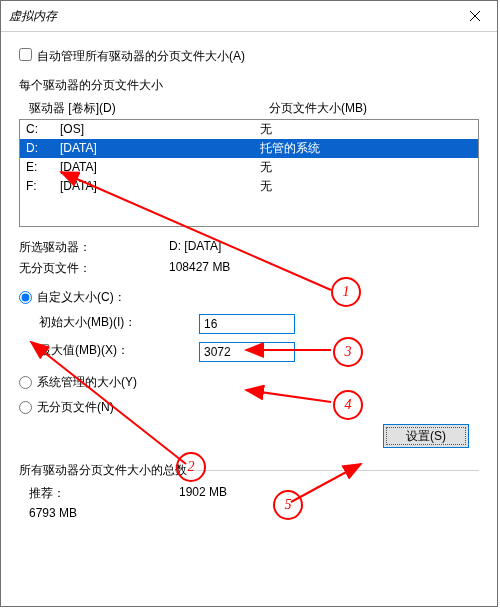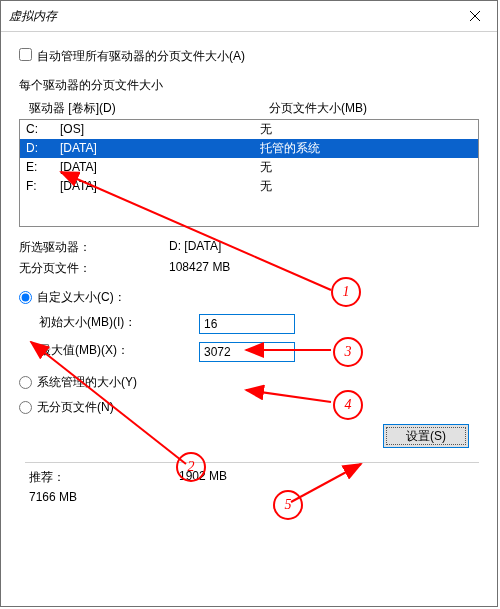--- a/index.html
+++ b/index.html
@@ -250,29 +250,30 @@
         <input type="radio" name="pf" style="">
         <span>无分页文件(N)</span>
       </div>
     </div>
 
     <div class="btn-row">
       <button class="btn">设置(S)</button>
     </div>
 
     <div class="hr-wrap">
+      <span>所有驱动器分页文件大小的总数</span>
       <div class="hr"></div>
     </div>
 
     <div class="kv" style="padding-left:10px">
       <div class="k">推荐：</div>
       <div class="v">1902 MB</div>
     </div>
     <div class="kv" style="padding-left:10px">
-      <div class="v">7166 MB</div>
+      <div class="v">6793 MB</div>
     </div>
 
     <svg class="overlay" width="462" height="577">
       <defs>
         <marker id="arrow" markerWidth="10" markerHeight="8" refX="9" refY="4" orient="auto">
           <polygon points="0 0, 10 4, 0 8" fill="#f00"></polygon>
         </marker>
       </defs>
 
       <line x1="330" y1="258" x2="60" y2="140" stroke="#f00" stroke-width="2" marker-end="url(#arrow)"></line>

